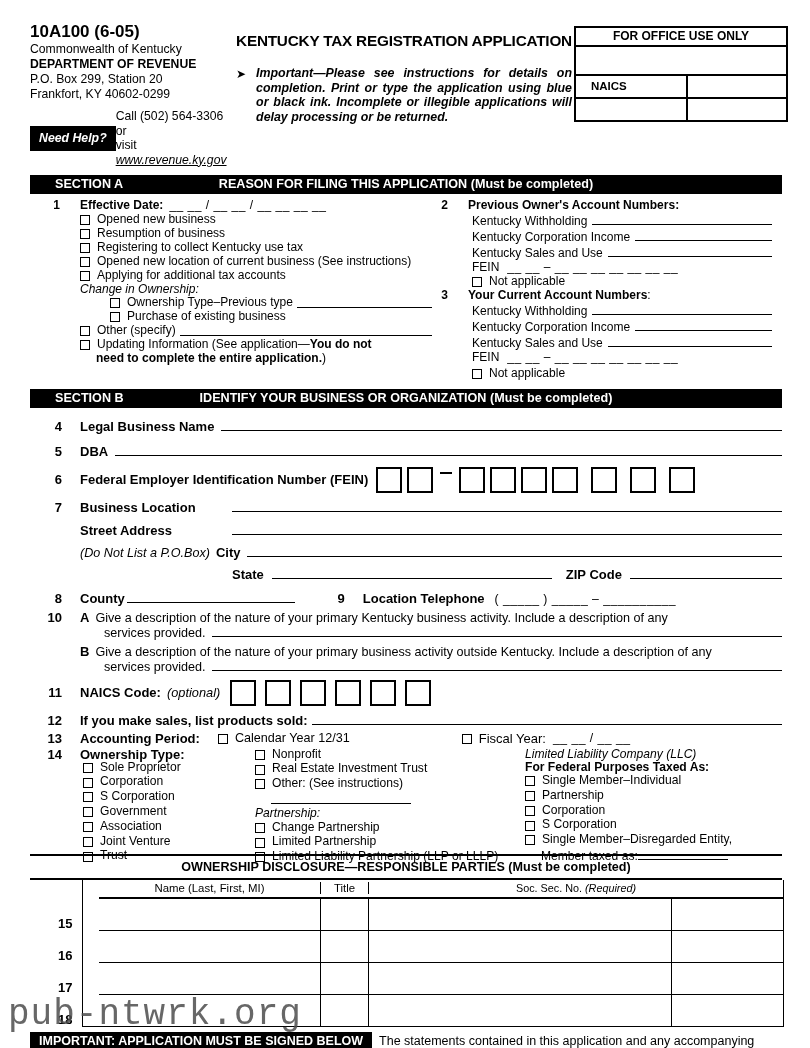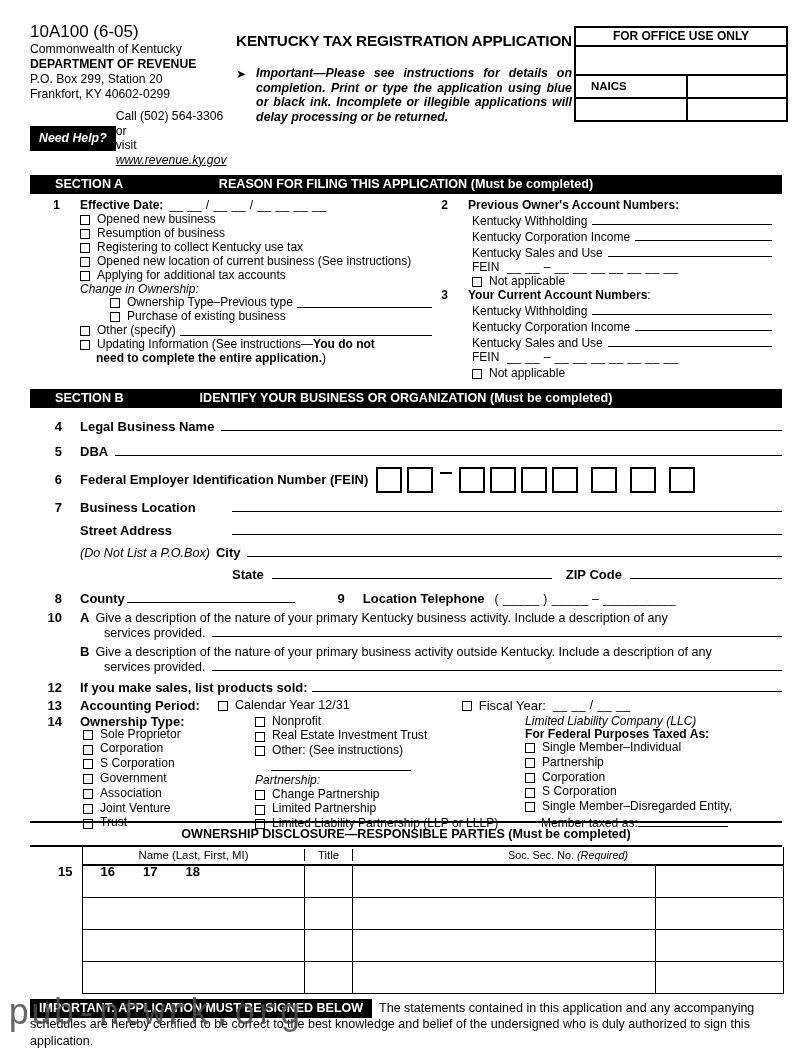--- a/index.html
+++ b/index.html
@@ -4,21 +4,21 @@
 <style>
   html,body{margin:0;padding:0;background:#fff;}
   body{width:810px;height:1048px;overflow:hidden;position:relative;
        font-family:"Liberation Sans","DejaVu Sans",sans-serif;color:#000;font-size:12.2px;}
   .page{padding:24px 28px 0 30px;}
   .b{font-weight:bold}.i{font-style:italic}
   .nowrap{white-space:nowrap}
   
   .hdr{display:flex;align-items:flex-start;}
   .hdr-left{width:204px;flex:none;line-height:15px;}
-  .form-no{font-size:17px;margin-bottom:3px;}
+  .form-no{font-size:17px;margin-bottom:3px;font-weight:bold;}
   .help-row{display:flex;align-items:center;margin-top:7px;}
   .help-box{background:#000;color:#fff;font-weight:bold;font-style:italic;
             padding:5px 9px;font-size:12.3px;flex:none;}
   .help-text{margin-left:0;line-height:14.5px;}
   .help-url{font-style:italic;text-decoration:underline;}
   .hdr-mid{width:336px;flex:none;padding-top:8px;margin-left:2px;}
   .app-title{font-size:15.3px;font-weight:bold;text-align:center;letter-spacing:-.2px;}
   .imp-row{display:flex;margin-top:16px;}
   .imp-arrow{flex:none;font-size:12px;margin-right:10px;margin-top:1px;}
   .imp-text{font-weight:bold;font-style:italic;text-align:justify;line-height:14.6px;font-size:12.4px;}
@@ -60,25 +60,25 @@
   
   .own{position:relative;margin-top:2px;height:104px;line-height:13.2px;font-size:12.1px;}
   .own-col1{position:absolute;left:53px;top:13px;width:170px;}
   .own-col2{position:absolute;left:225px;top:0;width:268px;}
   .own-col3{position:absolute;left:495px;top:0;width:260px;}
   .own .cbrow{margin-bottom:1.6px;}
   
   .disc-head{border-top:2.5px solid #000;border-bottom:2.5px solid #000;
              text-align:center;font-weight:bold;font-size:12.6px;padding:4px 0;margin-top:2px;}
   .otable-wrap{display:flex;margin-top:0;}
-  .onum-col{width:52px;flex:none;display:flex;flex-direction:row;}
+  .onum-col{width:52px;flex:none;display:flex;flex-direction:column;}
   .onum-head{height:19px;}
   .onum{height:32px;display:flex;align-items:flex-end;padding-left:28px;box-sizing:border-box;
         font-weight:bold;font-size:13px;}
-  .otable{flex:1;border:1.6px solid #000;border-top:none;margin-right:-2px;}
+  .otable{flex:1;border:1.6px solid #000;border-top:none;margin-right:-2px;padding-left:16px;}
   .orow{display:flex;}
   .ohead{height:17px;border-bottom:2px solid #000;font-size:11.4px;align-items:center;text-align:center;}
   .orow-d{height:31px;border-bottom:1px solid #000;}
   .orow-d:last-child{border-bottom:none;}
   .oc{box-sizing:border-box;}
   .oc-name{width:222px;flex:none;border-right:1.5px solid #000;}
   .oc-title{width:48px;flex:none;border-right:1.5px solid #000;}
   .oc-addr{width:303px;flex:none;border-right:1.5px solid #000;}
   .oc-ssn{flex:1;}
   .ohead .oc{width:auto;}
@@ -174,21 +174,21 @@
           <span class="cb"></span>
           <span>Purchase of existing business</span>
         </div>
       <div class="cbrow" style="margin-left:50px">
           <span class="cb"></span>
           <span>Other (specify)</span>
           <span class="fill" style="margin-left:4px"></span>
         </div>
       <div class="cbrow" style="margin-left:50px">
           <span class="cb"></span>
-          <span class="nowrap"><span>Updating Information (See instructions—</span><span class="b">You do not</span></span>
+          <span class="nowrap"><span>Updating Information (See application—</span><span class="b">You do not</span></span>
         </div>
       <div style="margin-left:66px;margin-top:2px"><span class="b">need to complete the entire application.</span><span>)</span></div>
     </div>
 
     <div class="colA2">
       <div class="ln">
         <span class="numA" style="width:16px">2</span>
         <span class="indA b">Previous Owner's Account Numbers:</span>
       </div>
       <div class="ln" style="margin-left:40px">
@@ -325,20 +325,33 @@
       <span class="numB"></span>
       <span class="b" style="margin-left:18px;font-size:13px">B</span>
       <span style="margin-left:6px;font-size:12.6px;white-space:nowrap">Give a description of the nature of your primary business activity outside Kentucky. Include a description of any</span>
     </div>
     <div class="itm" style="margin-bottom:6px">
       <span style="flex:none;width:74px"></span>
       <span style="font-size:12.6px;white-space:nowrap">services provided.</span>
       <span class="fill" style="margin-left:6px"></span>
     </div>
 
+    <div class="itm" style="margin-bottom:7px;align-items:center">
+      <span class="numB">11</span>
+      <span class="lblB">NAICS Code:</span>
+      <span class="i" style="margin-left:6px;font-size:12.8px">(optional)</span>
+      <span style="margin-left:10px;display:flex;align-items:center">
+        <span class="box" style="margin-right:9px"></span>
+          <span class="box" style="margin-right:9px"></span>
+          <span class="box" style="margin-right:9px"></span>
+          <span class="box" style="margin-right:9px"></span>
+          <span class="box" style="margin-right:9px"></span>
+          <span class="box"></span>
+      </span>
+    </div>
 
     <div class="itm" style="margin-bottom:3px">
       <span class="numB">12</span>
       <span class="lblB">If you make sales, list products sold:</span>
       <span class="fill" style="margin-left:4px"></span>
     </div>
 
     <div class="itm" style="margin-bottom:2px;align-items:center">
       <span class="numB">13</span>
       <span class="lblB">Accounting Period:</span>

